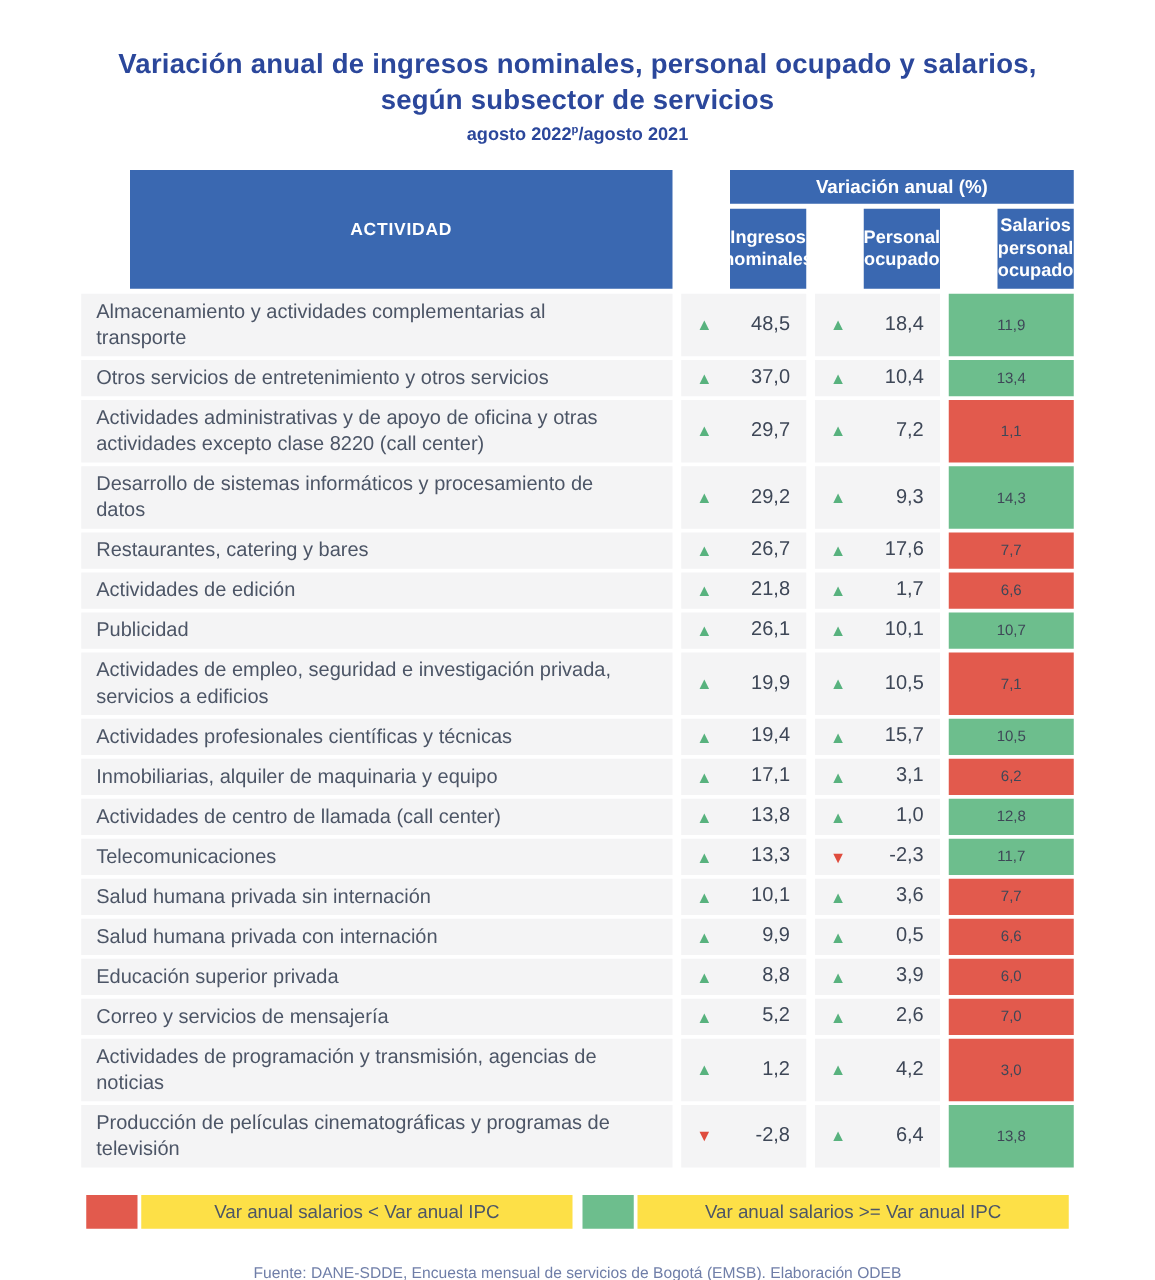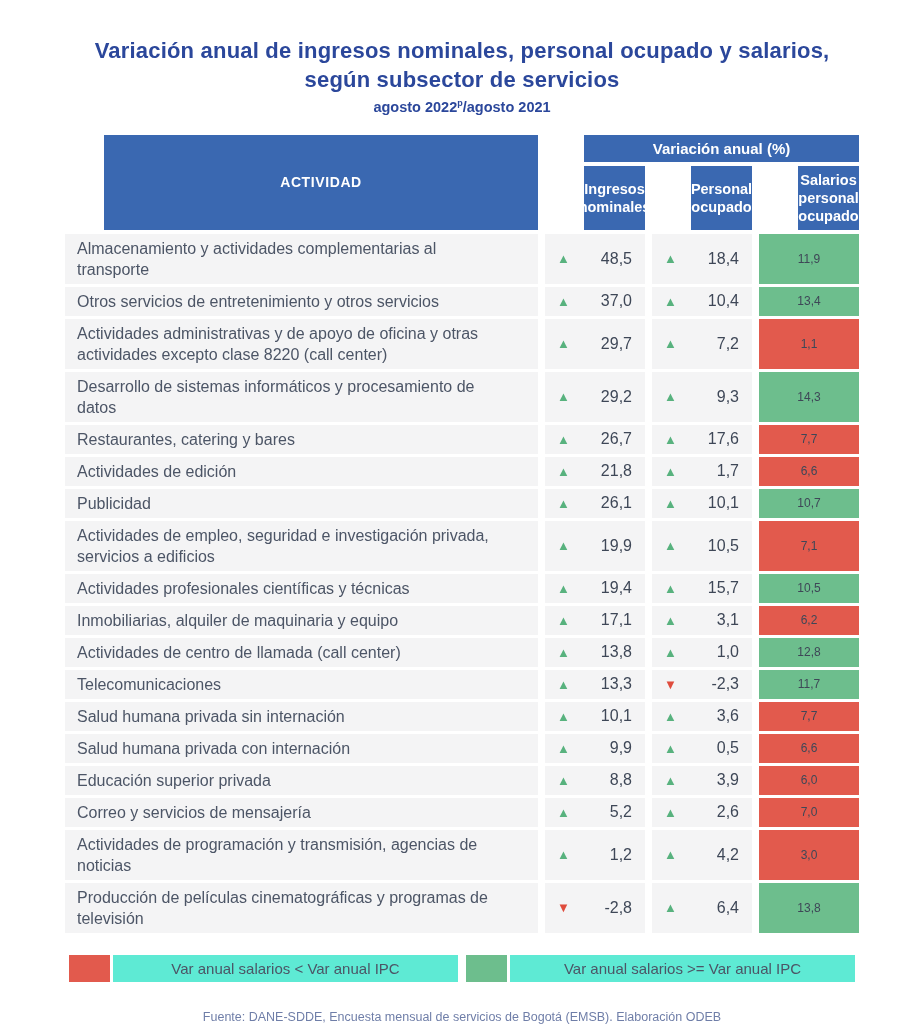--- a/index.html
+++ b/index.html
@@ -84,21 +84,21 @@
   .cell.salarios.red{background:var(--cell-red);}
   
   .legend{
     width:786px;margin:22px auto 0 auto;
     display:flex;align-items:stretch;
   }
   .swatch{width:41px;height:27px;flex:none;}
   .swatch.red{background:var(--cell-red);margin-right:3px;}
   .swatch.green{background:var(--cell-green);margin-left:8px;margin-right:3px;}
   .legend-label{
-    flex:1;background:#5eead4;
+    flex:1;background:#fde047;
     display:flex;align-items:center;justify-content:center;
     font-size:15px;color:var(--text-dark);
   }
   
   .footer{
     margin-top:26px;text-align:center;
     color:var(--footer-gray);
     font-size:12.5px;line-height:18px;
   }
 </style>

